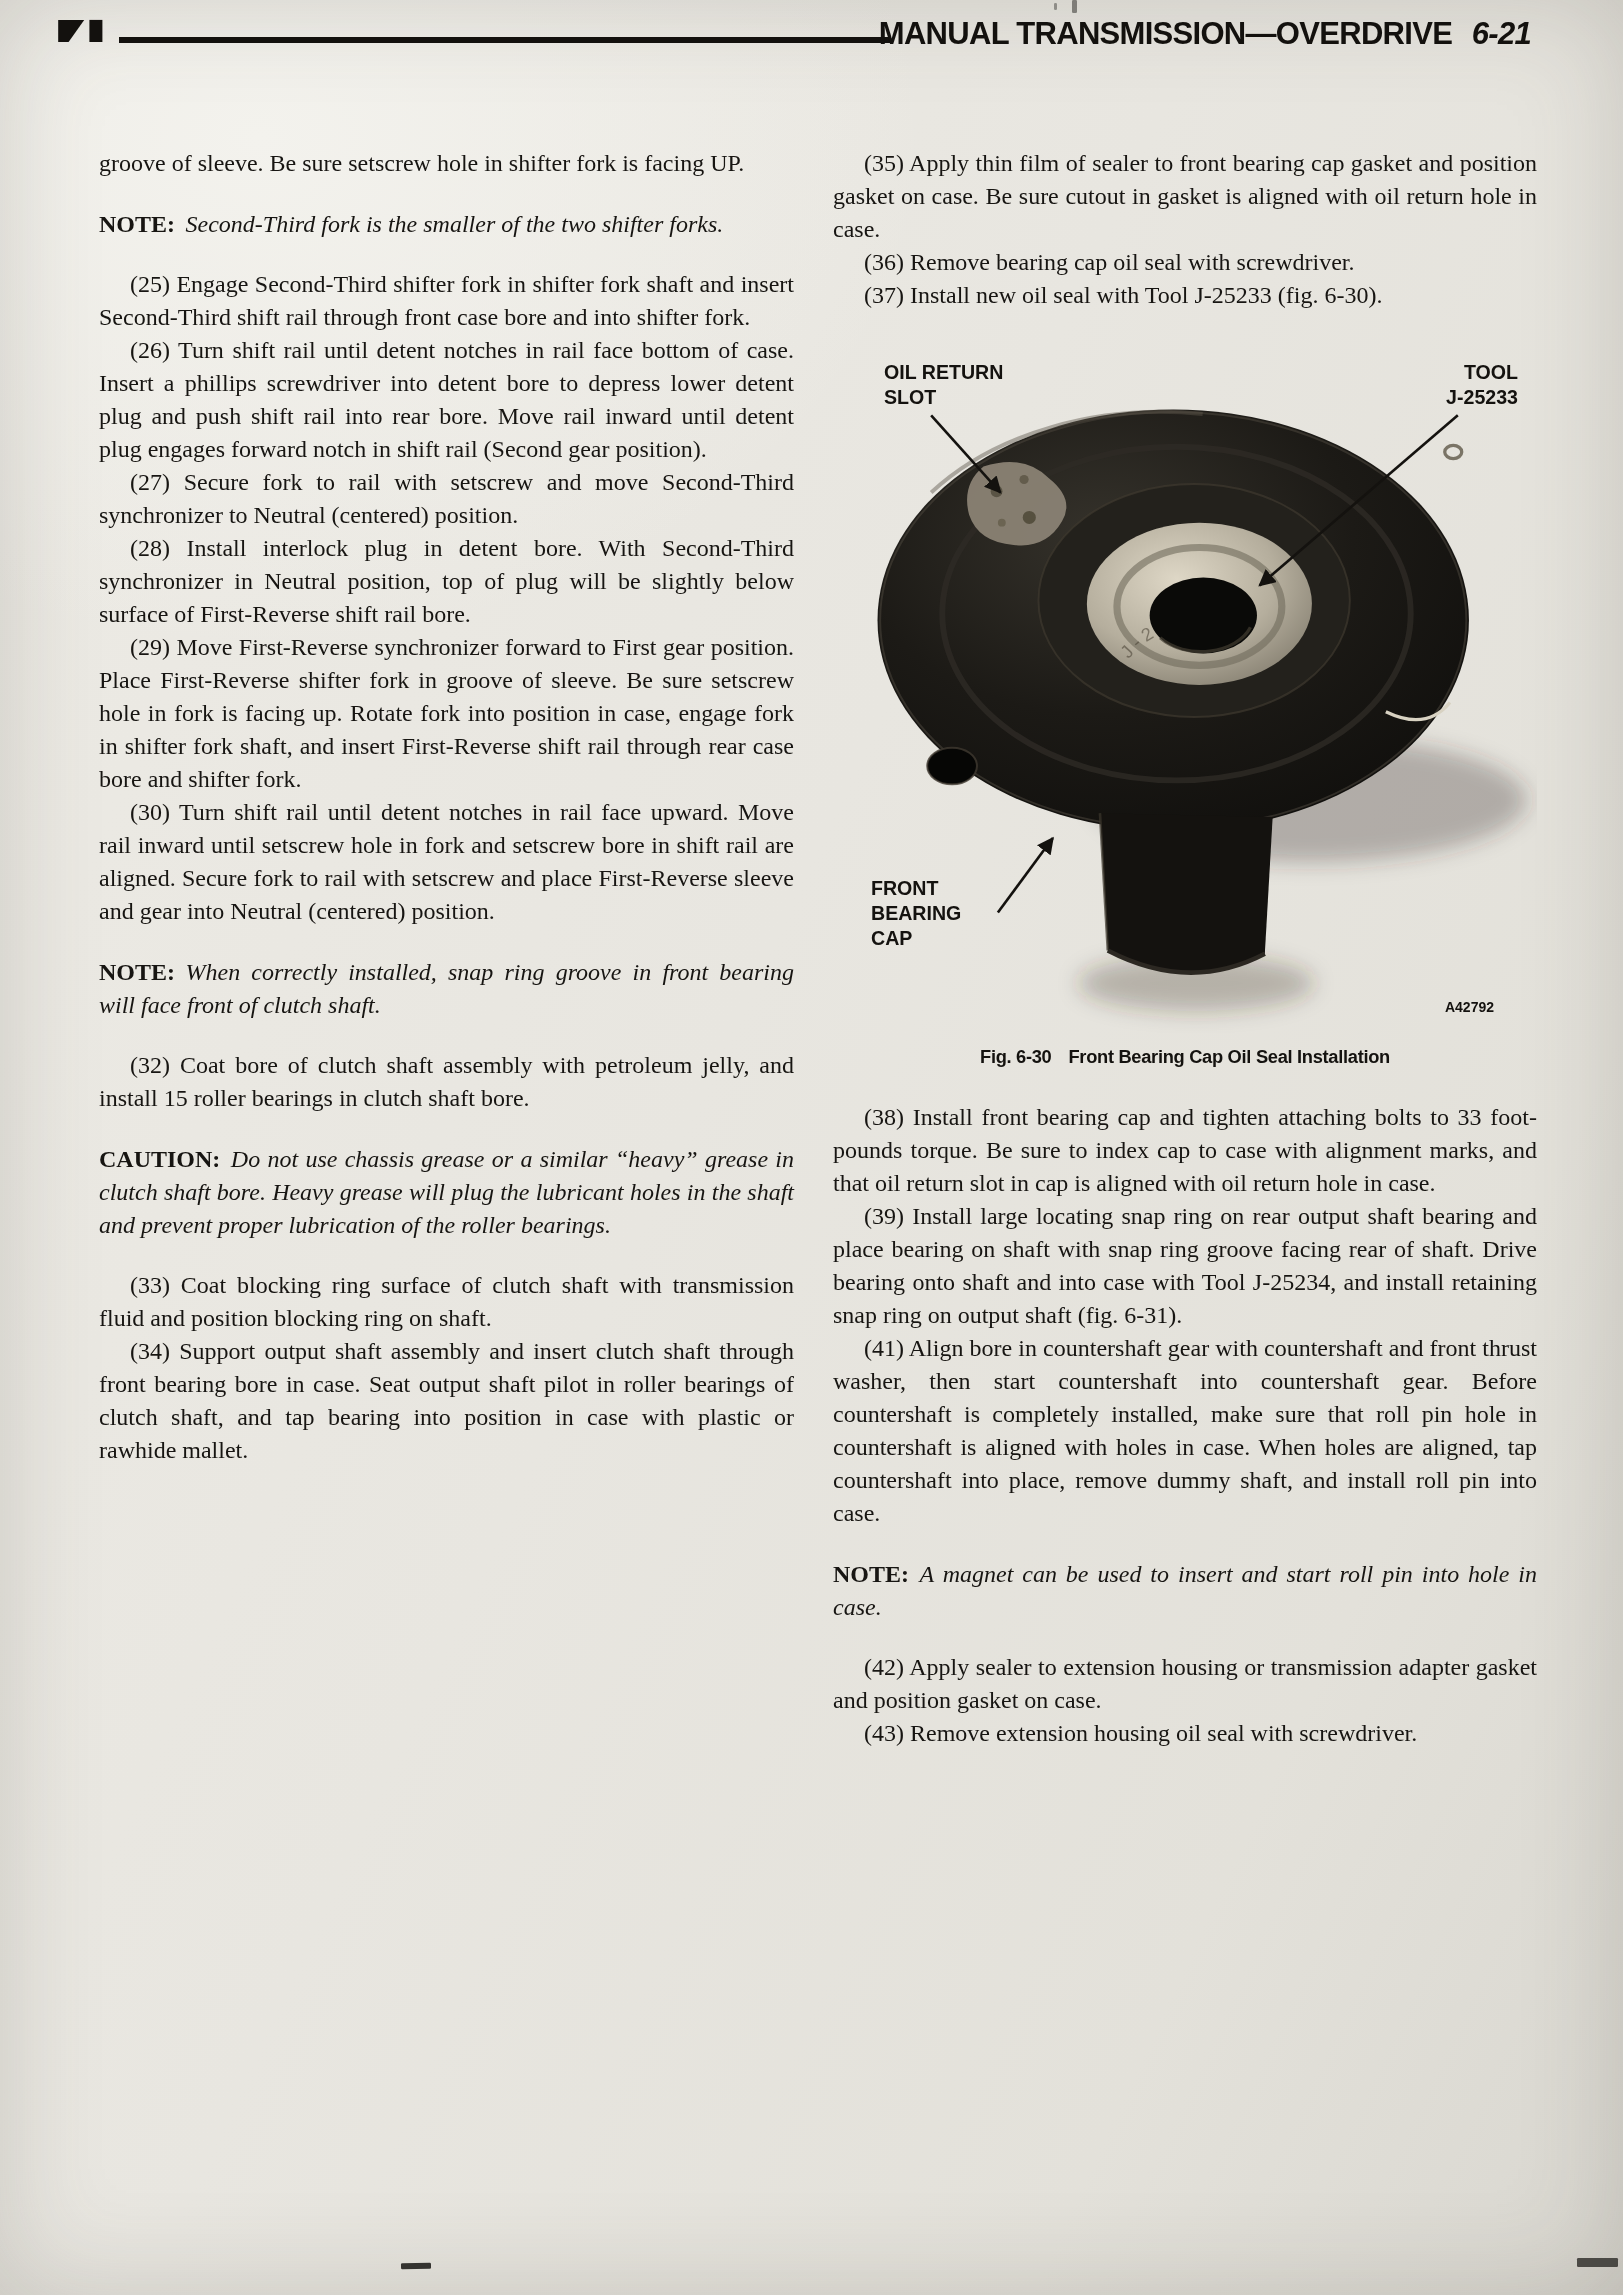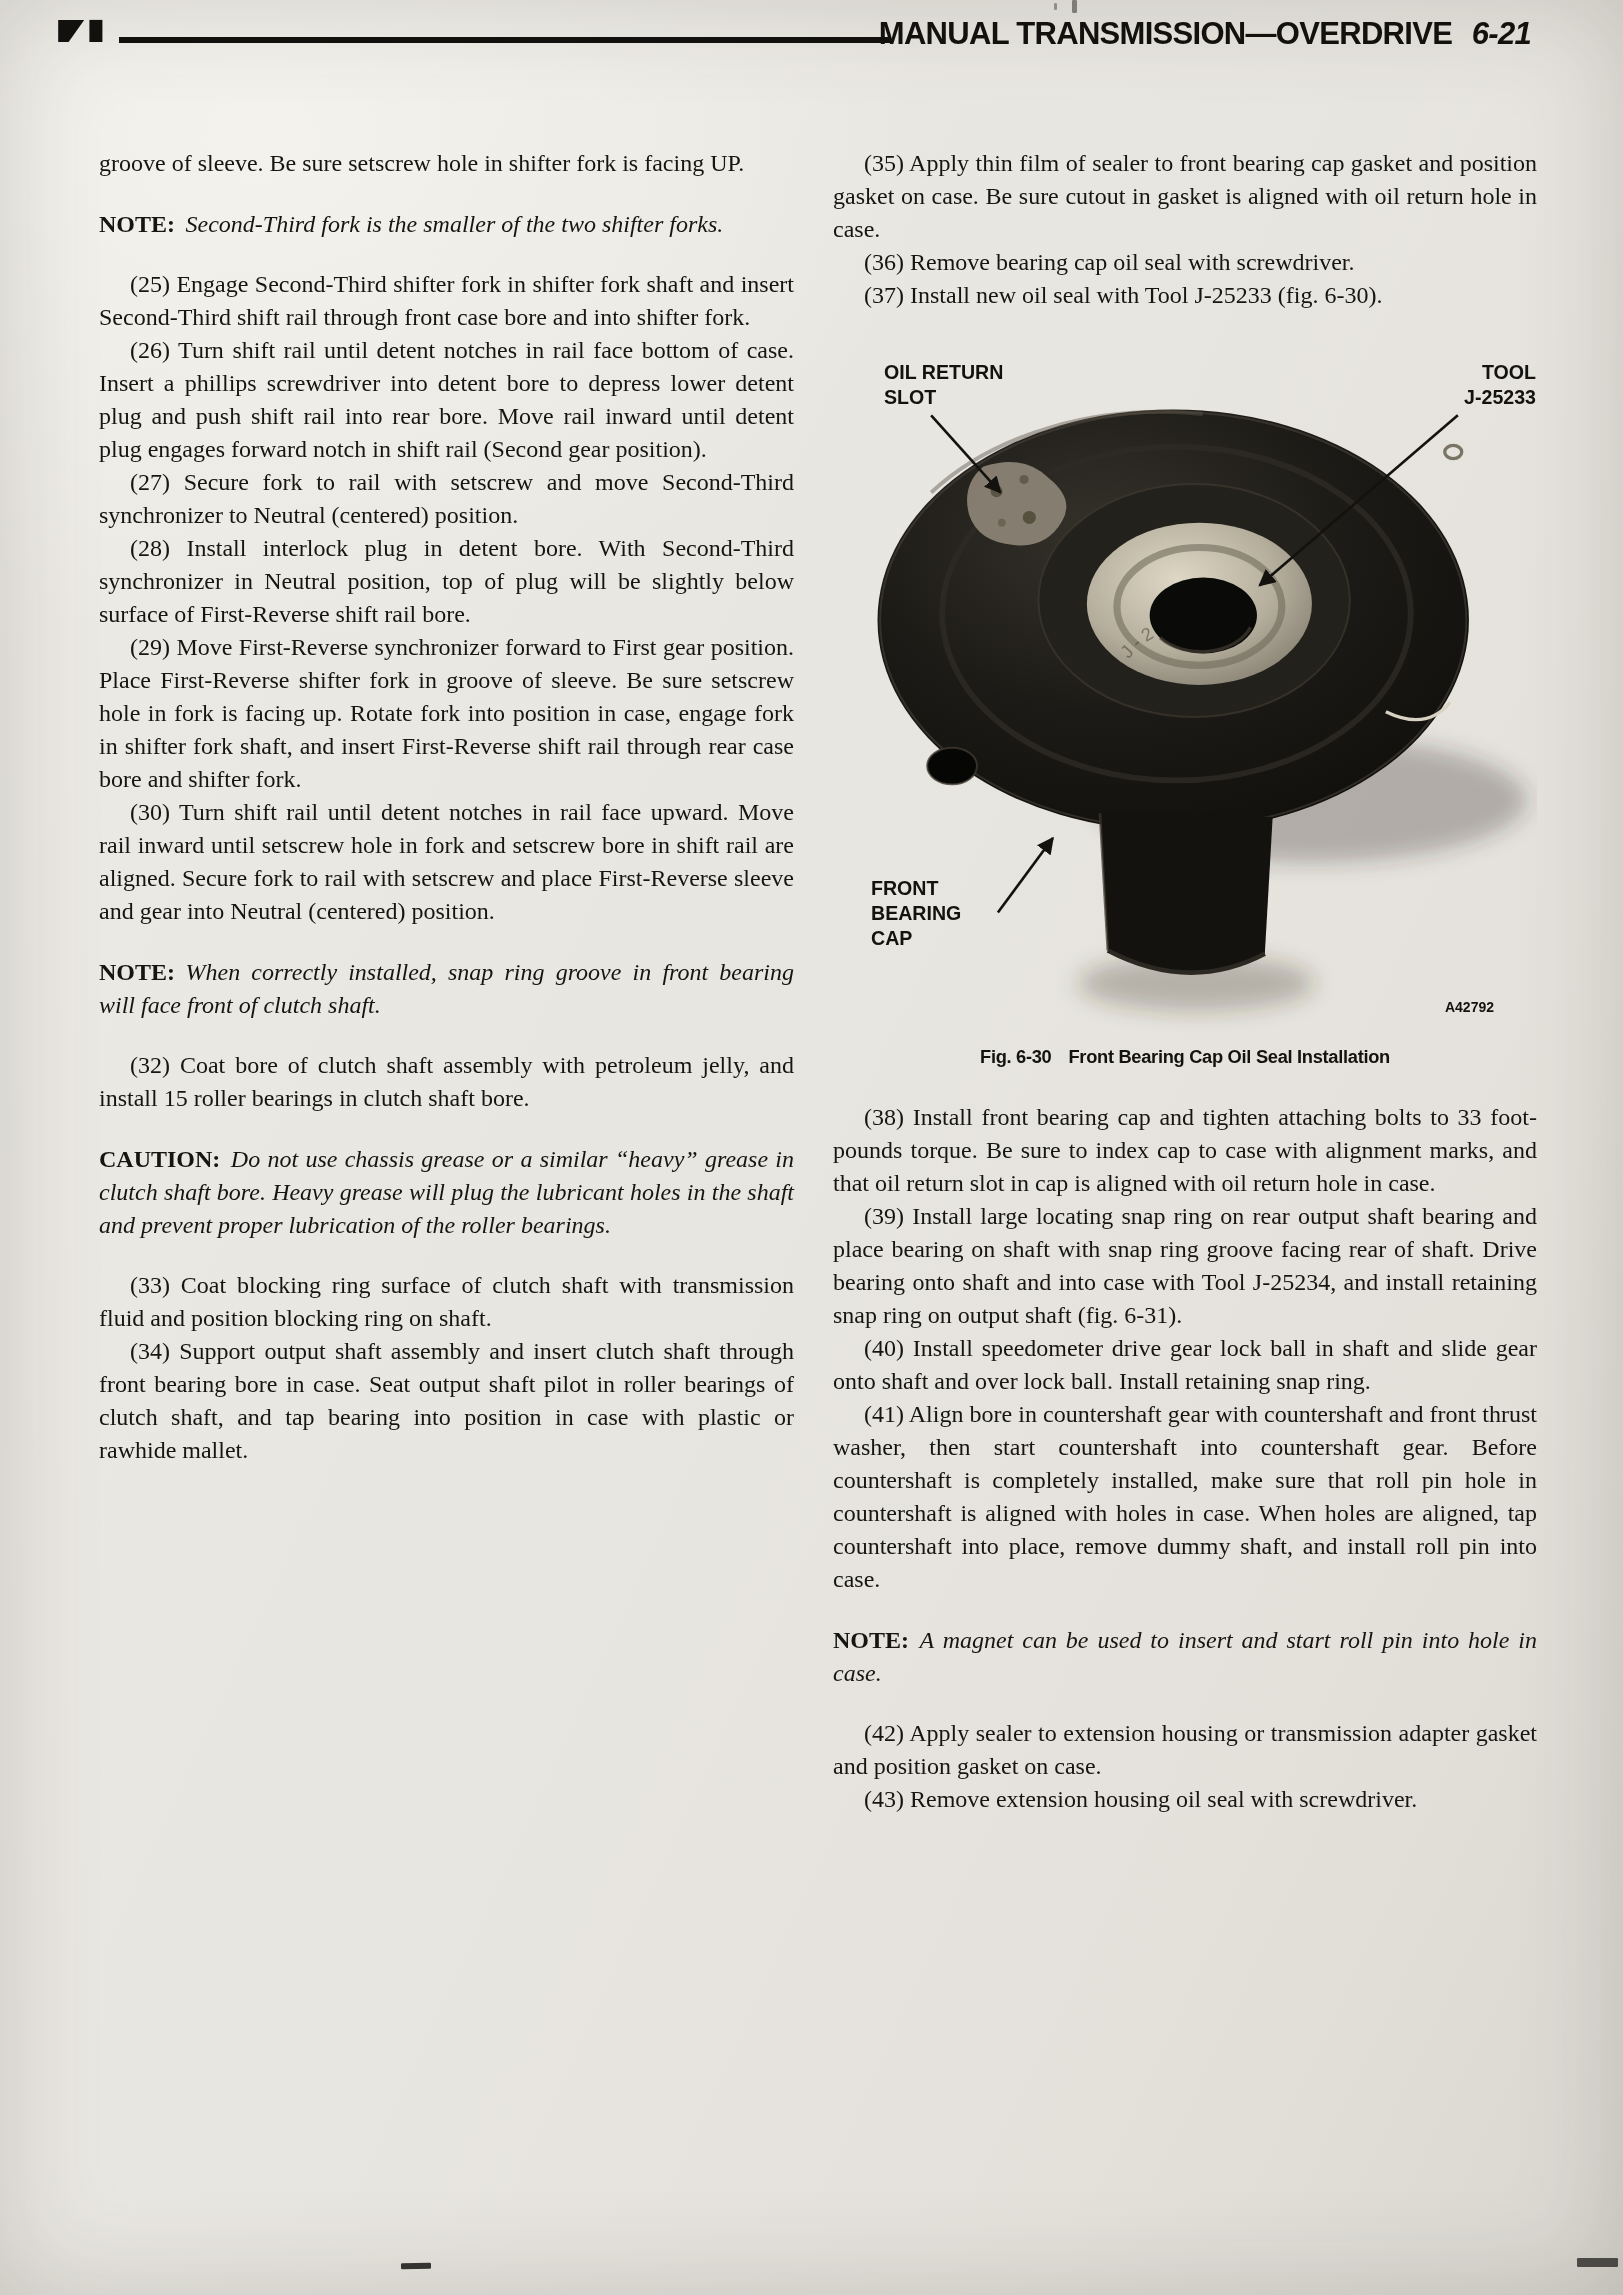--- a/index.html
+++ b/index.html
@@ -37,21 +37,21 @@
   .plabel{font-style:normal;font-weight:bold;margin-right:10.5px;}
 
   
   .figure{position:relative;height:772px;margin-top:17px;text-align:left;}
   .figure svg.photo{position:absolute;inset:0;width:704px;height:772px;}
   .fig-label{
     position:absolute;font-family:"Liberation Sans",sans-serif;font-weight:bold;
     font-size:19.6px;line-height:25px;color:#14120f;white-space:pre-line;
   }
   .lbl-oil{left:51px;top:31px;}
-  .lbl-tool{right:1px;top:31px;text-align:right;}
+  .lbl-tool{right:19px;top:31px;text-align:right;}
   .lbl-cap{left:38px;top:547px;}
   .photo-code{
     position:absolute;right:43px;top:662px;
     font-family:"Liberation Sans",sans-serif;font-weight:bold;font-size:14px;color:#14120f;
   }
   .fig-caption{
     position:absolute;left:0;right:0;top:711px;text-align:center;
     font-family:"Liberation Sans",sans-serif;font-weight:bold;font-size:18.3px;
     letter-spacing:-0.3px;color:#14120f;
   }
@@ -168,21 +168,20 @@
 BEARING
 CAP</div>
       <div class="photo-code">A42792</div>
       <div class="fig-caption">
         <span>Fig. 6-30</span><span class="cap-title">Front Bearing Cap Oil Seal Installation</span>
       </div>
     </div>
 
     <p class="para step">(38) Install front bearing cap and tighten attaching bolts to 33 foot-pounds torque. Be sure to index cap to case with alignment marks, and that oil return slot in cap is aligned with oil return hole in case.</p>
     <p class="para step">(39) Install large locating snap ring on rear output shaft bearing and place bearing on shaft with snap ring groove facing rear of shaft. Drive bearing onto shaft and into case with Tool J-25234, and install retaining snap ring on output shaft (fig. 6-31).</p>
-    <p class="para step">(40) Install speedometer drive gear lock ball in shaft and slide gear onto shaft and over lock ball. Install retaining snap ring.</p>
     <p class="para step">(41) Align bore in countershaft gear with countershaft and front thrust washer, then start countershaft into countershaft gear. Before countershaft is completely installed, make sure that roll pin hole in countershaft is aligned with holes in case. When holes are aligned, tap countershaft into place, remove dummy shaft, and install roll pin into case.</p>
     <p class="para note"><span class="plabel">NOTE:</span><span>A magnet can be used to insert and start roll pin into hole in case.</span></p>
     <p class="para step">(42) Apply sealer to extension housing or transmission adapter gasket and position gasket on case.</p>
     <p class="para step">(43) Remove extension housing oil seal with screwdriver.</p>
   </div>
 
   <div class="artifact art-bottom-dash"></div>
   <div class="artifact art-bottom-right"></div>
   <div class="artifact art-top-tick1"></div>
   <div class="artifact art-top-tick2"></div>

